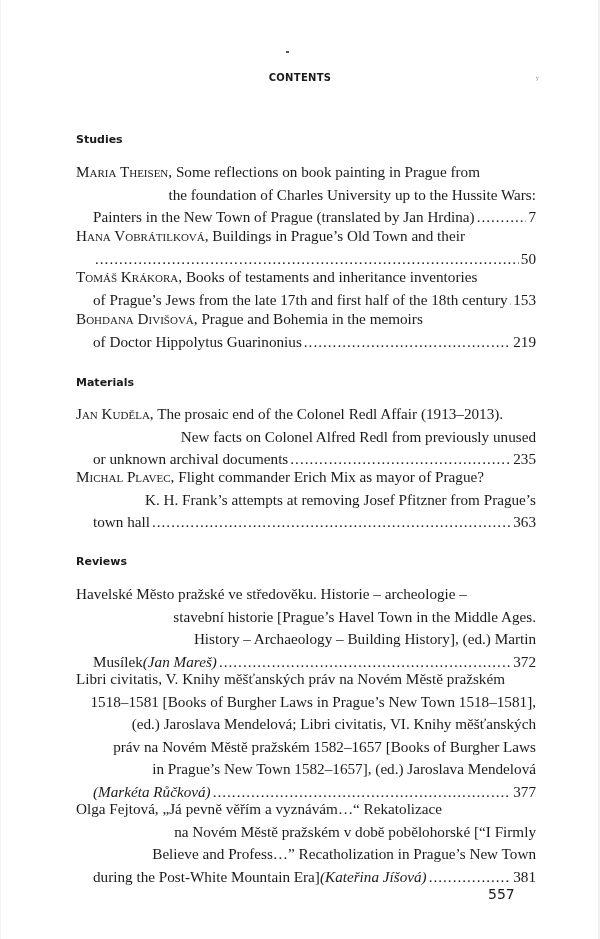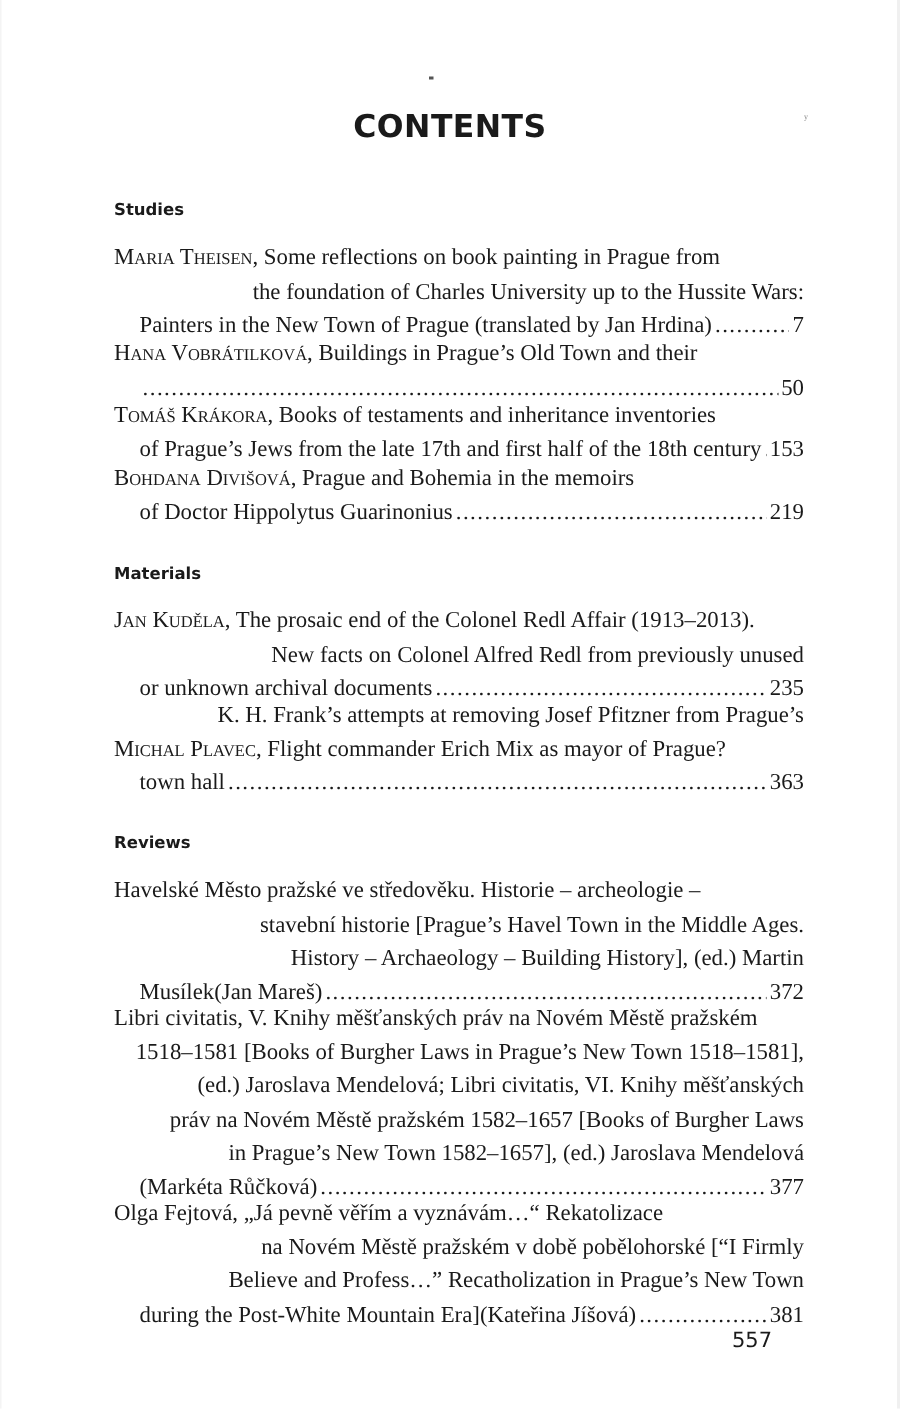--- a/index.html
+++ b/index.html
@@ -5,31 +5,31 @@
   html, body { margin: 0; padding: 0; }
   body {
     width: 600px; height: 939px; background: #ffffff; position: relative; overflow: hidden;
     font-family: "Liberation Serif", "DejaVu Serif", serif; color: #1a1a1a;
   }
   .page-border { position: absolute; inset: 0; border-right: 2px solid #f0f0f0; border-left: 1px solid #f4f4f4; box-sizing: border-box; pointer-events: none; }
   .speck { position: absolute; width: 3px; height: 2px; background: #555; }
   .speck2 { position: absolute; width: 8px; height: 8px; color: #888; font-size: 9px; line-height: 8px; }
   .title {
     position: absolute; top: 72px; left: 0; width: 600px; text-align: center;
-    font-family: "DejaVu Sans", "Liberation Sans", sans-serif; font-weight: bold; font-size: 21px; letter-spacing: 0.3px;
+    font-family: "DejaVu Sans", "Liberation Sans", sans-serif; font-weight: bold; font-size: 10px; letter-spacing: 0.3px;
   }
   .section-head {
     position: absolute; left: 76px;
     font-family: "DejaVu Sans", "Liberation Sans", sans-serif; font-weight: bold; font-size: 11px;
   }
   .entry { position: absolute; left: 76px; width: 460px; font-size: 15.2px; line-height: 22.5px; }
   .line { white-space: nowrap; display: flex; }
   .line.indent { padding-left: 17px; justify-content: flex-end; }
   .sc { font-variant: small-caps; }
-  .it { }
+  .it { font-style: italic; }
   .leader { flex: 1; overflow: hidden; white-space: nowrap; margin: 0 2px; }
   .leader::after { content: "......................................................................................................................................................................"; letter-spacing: 1px; }
   .pg { flex: none; }
   .folio {
     position: absolute; top: 886px; left: 488px;
     font-family: "DejaVu Sans", "Liberation Sans", sans-serif; font-size: 14px; text-align: center;
   }
 </style>
 </head>
 <body>
@@ -103,26 +103,26 @@
       <span>New facts on Colonel Alfred Redl from previously unused</span>
     </div>
   <div class="line indent">
       <span>or unknown archival documents</span>
       <span class="leader"></span>
       <span class="pg">235</span>
     </div>
 </div>
 
 <div class="entry" style="top:466px">
-  <div class="line indent">
-      <span>K. H. Frank’s attempts at removing Josef Pfitzner from Prague’s</span>
-    </div>
   <div class="line">
       <span class="sc">Michal Plavec</span>
       <span>, Flight commander Erich Mix as mayor of Prague?</span>
+    </div>
+  <div class="line indent">
+      <span>K. H. Frank’s attempts at removing Josef Pfitzner from Prague’s</span>
     </div>
   <div class="line indent">
       <span>town hall</span>
       <span class="leader"></span>
       <span class="pg">363</span>
     </div>
 </div>
 
 <div class="section-head" style="top:555px">Reviews</div>
 

